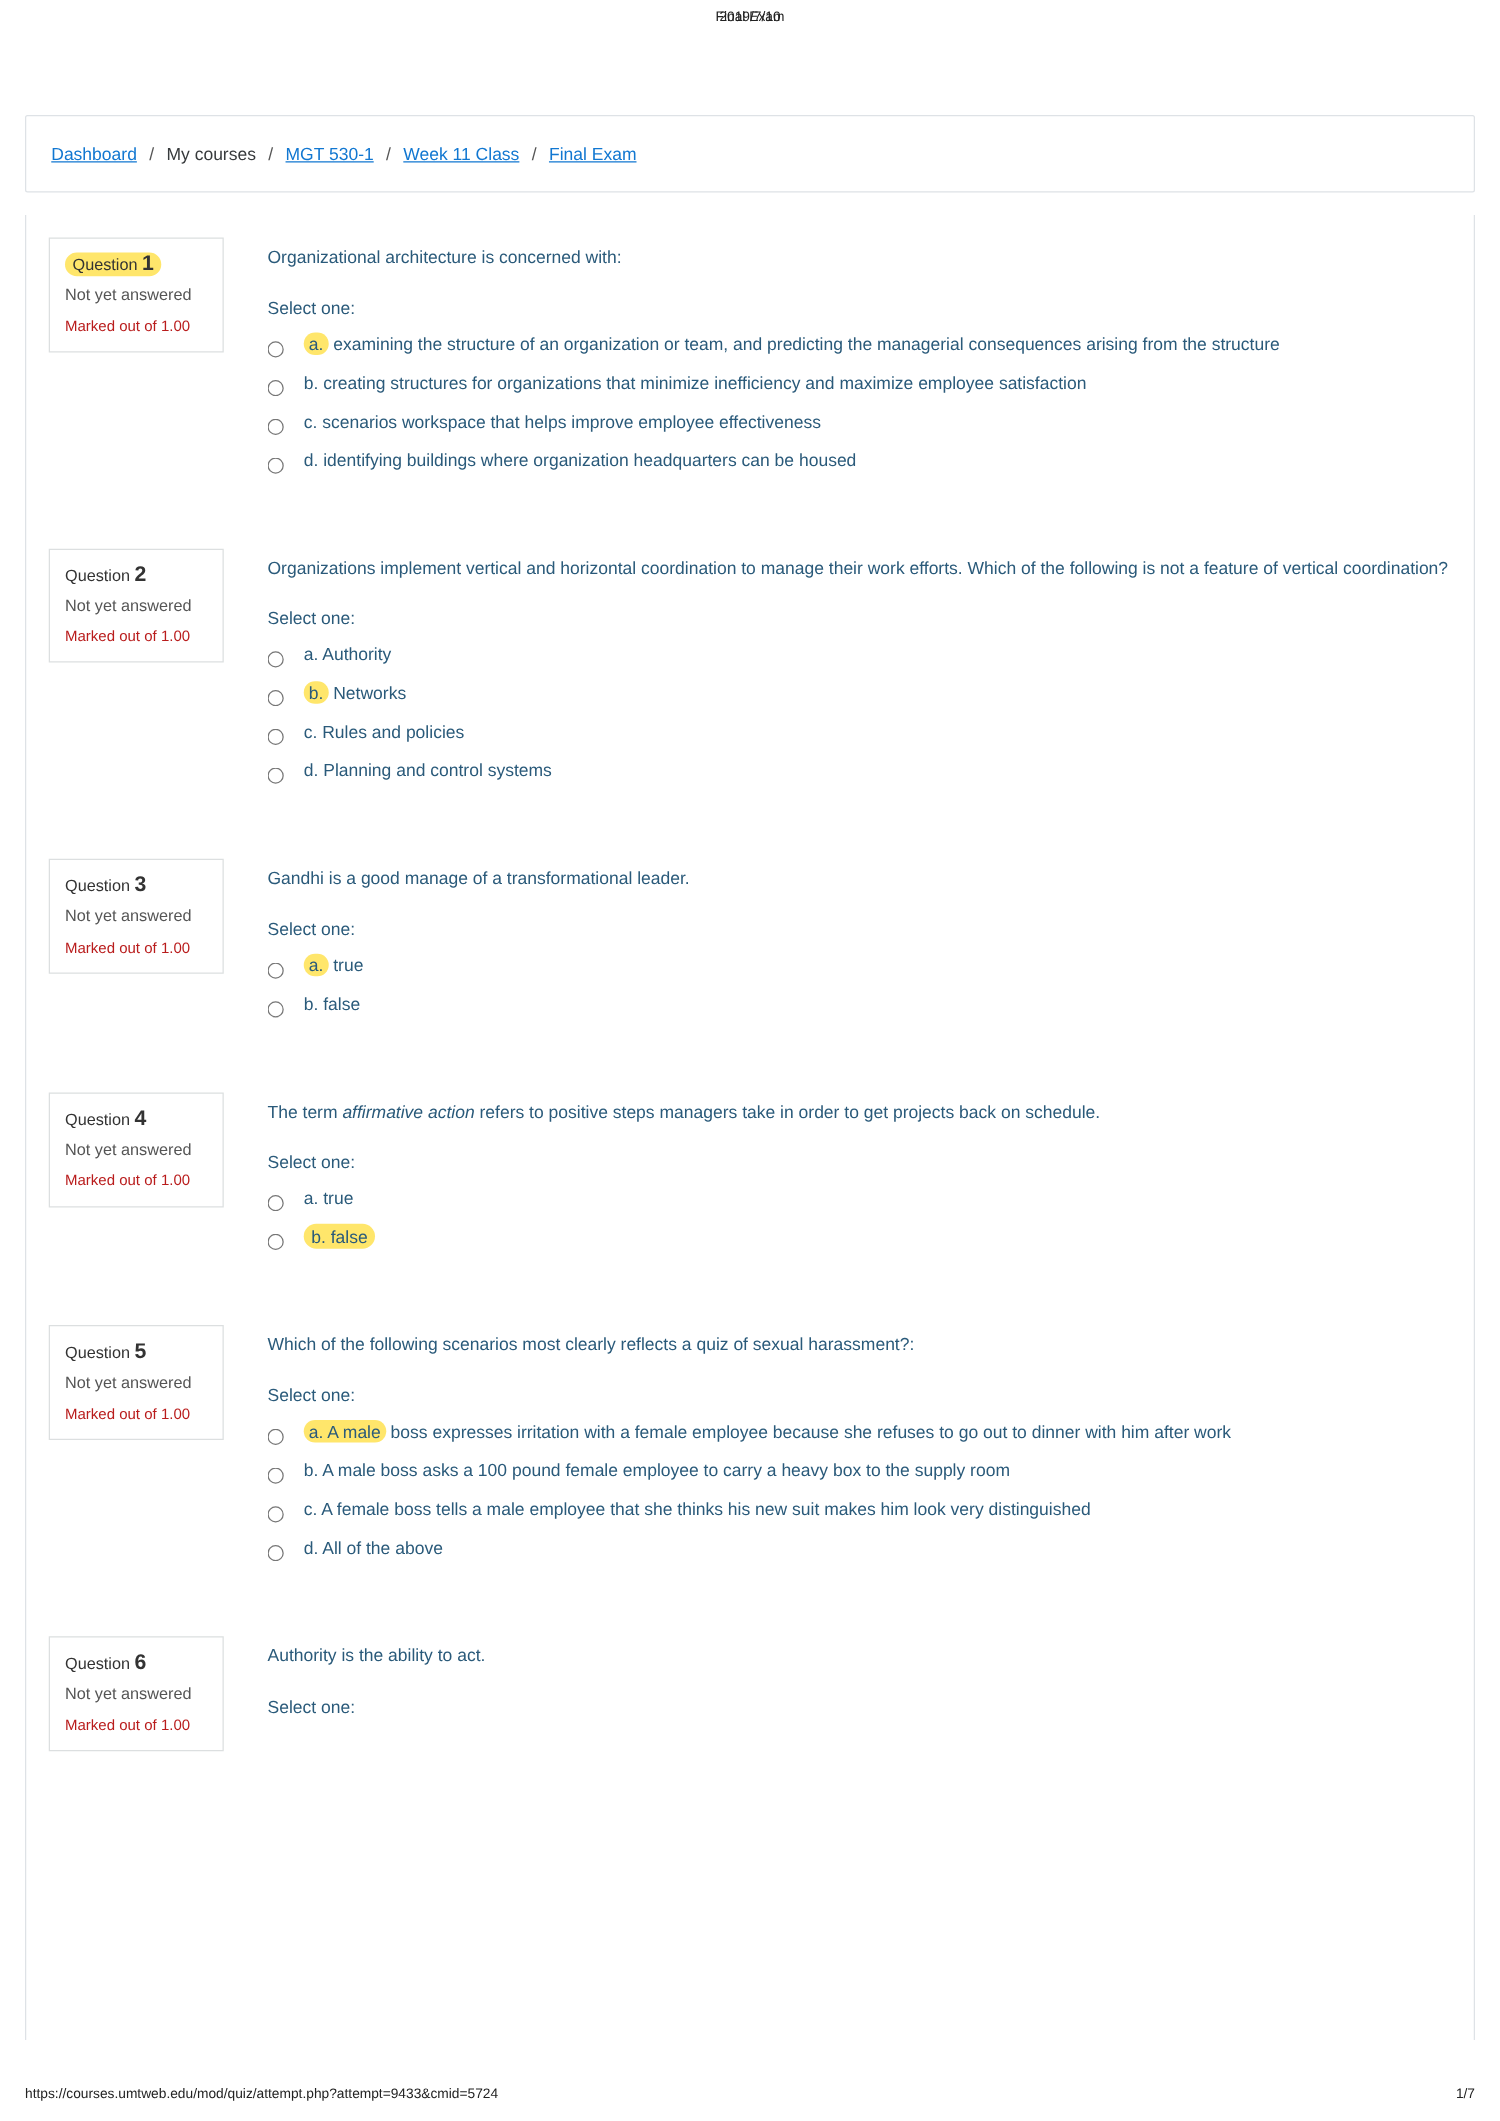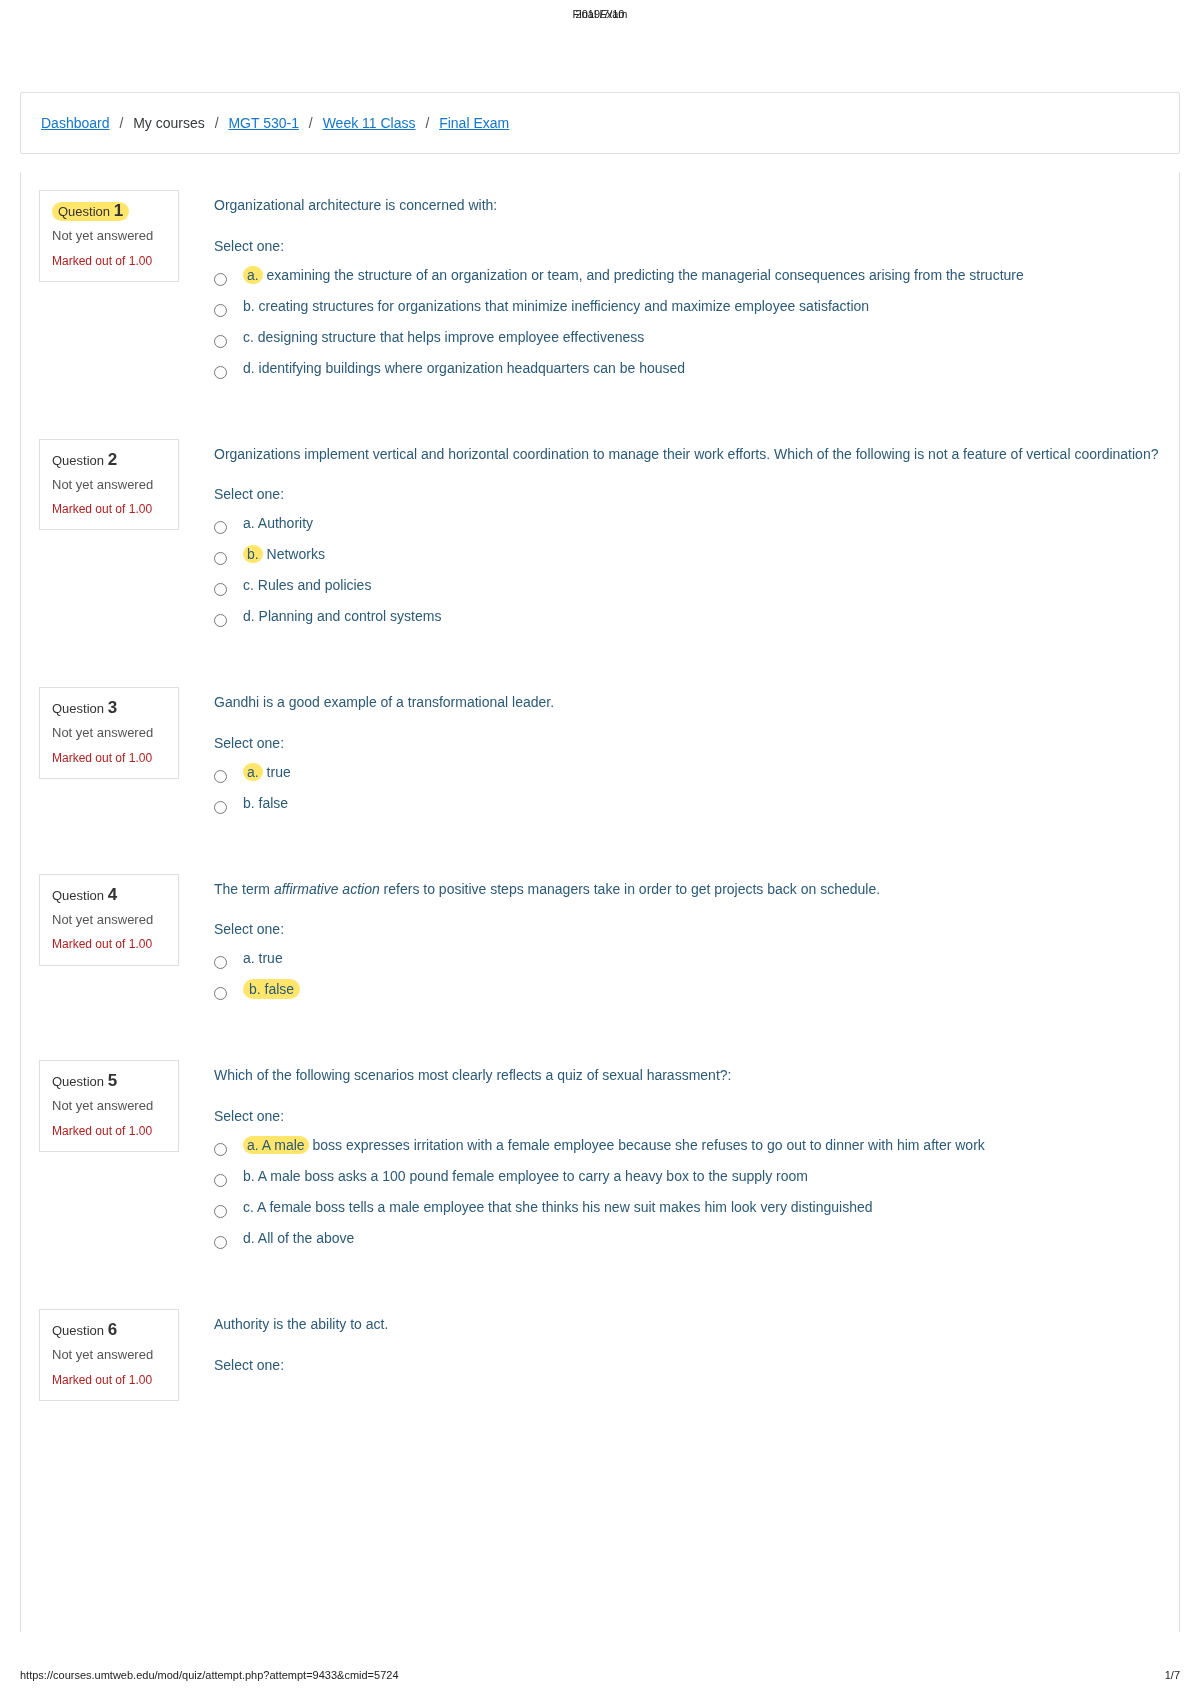--- a/index.html
+++ b/index.html
@@ -165,21 +165,21 @@
             <div class="answer-row">
               <input type="radio" name="q1" style="">
               <span class="answer-text"><span class="hl-strong" style="padding: 1px 4px;">a.</span> examining the structure of an organization or team, and predicting the managerial consequences arising from the structure</span>
             </div>
             <div class="answer-row">
               <input type="radio" name="q1" style="">
               <span class="answer-text">b. creating structures for organizations that minimize inefficiency and maximize employee satisfaction</span>
             </div>
             <div class="answer-row">
               <input type="radio" name="q1" style="">
-              <span class="answer-text">c. designing structure that helps improve employee effectiveness</span>
+              <span class="answer-text">c. scenarios workspace that helps improve employee effectiveness</span>
             </div>
             <div class="answer-row">
               <input type="radio" name="q1" style="">
               <span class="answer-text">d. identifying buildings where organization headquarters can be housed</span>
             </div>
           </div>
         </div>
         <div class="question-block">
           <div class="info-col">
             <div class="q-label"><span>Question </span><span class="num">2</span></div>
@@ -207,21 +207,21 @@
             </div>
           </div>
         </div>
         <div class="question-block">
           <div class="info-col">
             <div class="q-label"><span>Question </span><span class="num">3</span></div>
             <div class="state">Not yet answered</div>
             <div class="grade">Marked out of 1.00</div>
           </div>
           <div class="q-content">
-            <div class="q-text">Gandhi is a good example of a transformational leader.</div>
+            <div class="q-text">Gandhi is a good manage of a transformational leader.</div>
             <div class="prompt">Select one:</div>
             <div class="answer-row">
               <input type="radio" name="q3" style="">
               <span class="answer-text"><span class="hl-strong" style="padding: 1px 4px;">a.</span> true</span>
             </div>
             <div class="answer-row">
               <input type="radio" name="q3" style="">
               <span class="answer-text">b. false</span>
             </div>
           </div>

